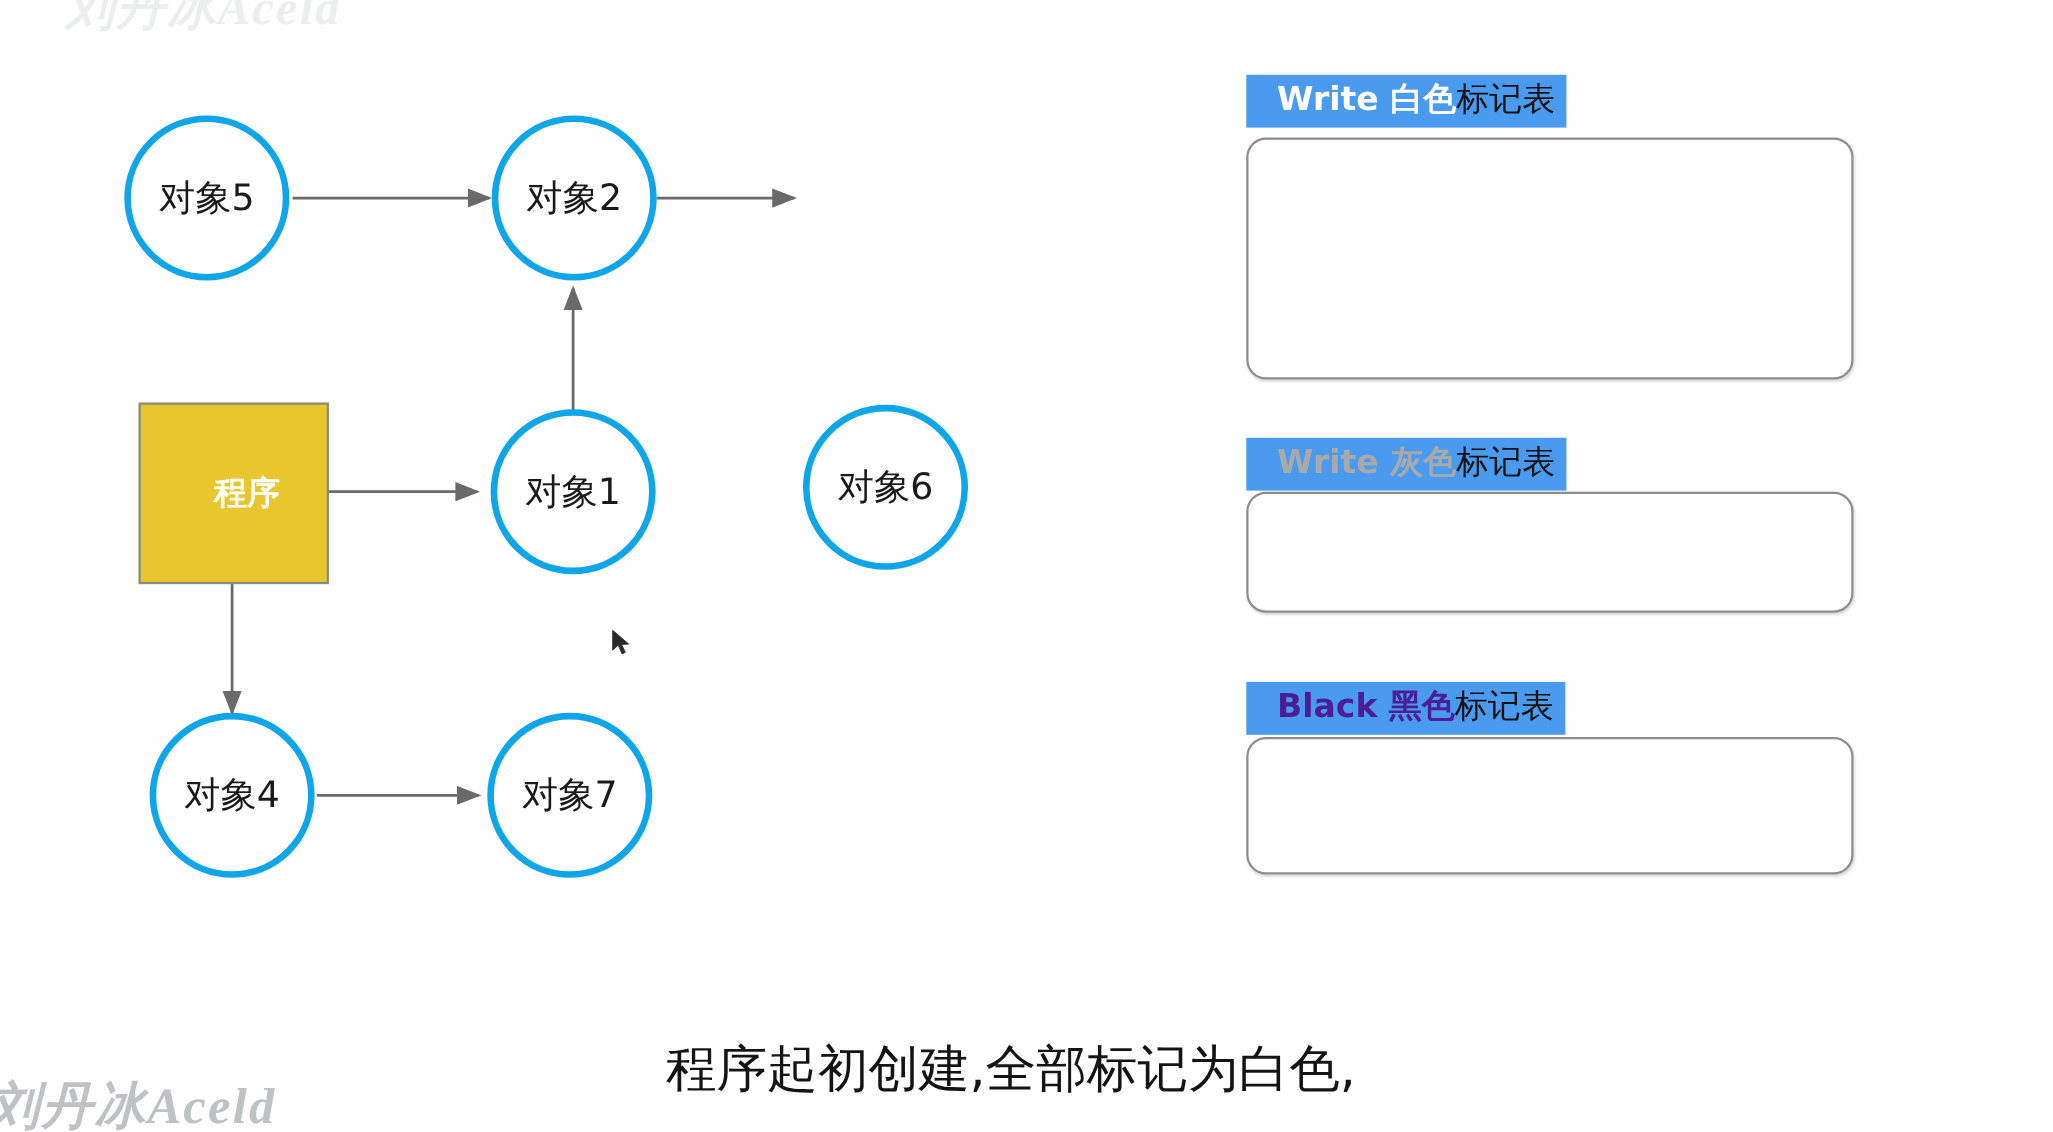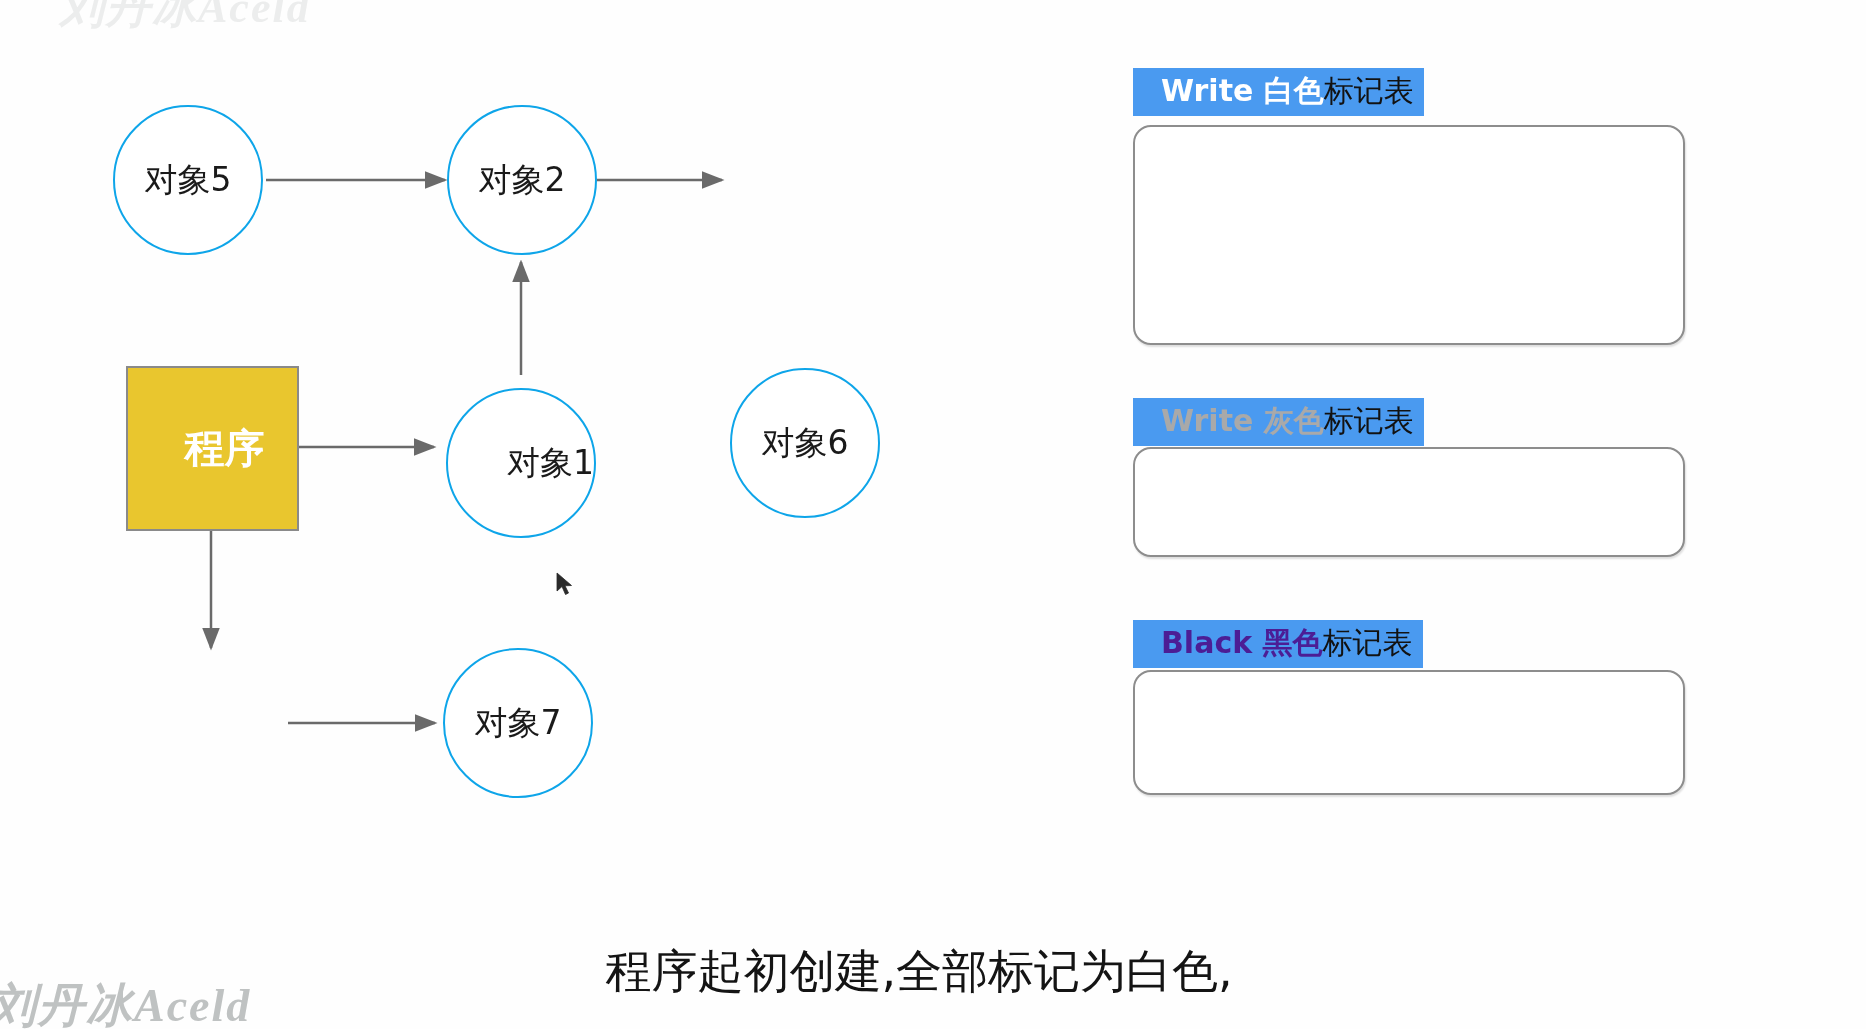--- a/index.html
+++ b/index.html
@@ -53,41 +53,41 @@
     left: 0;
     top: 0;
     width: 980px;
     height: 830px;
     overflow: visible;
   }
 
   .node-circle {
     position: absolute;
     border-radius: 50%;
-    border: 2px solid #0ea5e9;
+    border: 6px solid #0ea5e9;
     background: #ffffff;
     box-sizing: border-box;
     display: flex;
     align-items: center;
     justify-content: center;
     font-size: 33px;
     color: #1a1a1a;
     font-family: "DejaVu Sans", "Liberation Sans", sans-serif;
     z-index: 3;
   }
 
   .program-box {
     position: absolute;
     background: #e9c62e;
     border: 2px solid #8a8a8a;
     box-sizing: border-box;
     display: flex;
     align-items: center;
     justify-content: center;
-    font-size: 40px;
+    font-size: 30px;
     font-weight: 600;
     color: #ffffff;
     font-family: "DejaVu Sans", "Liberation Sans", sans-serif;
     z-index: 3;
     padding-left: 24px;
   }
 
   
   .mark-group {
     position: absolute;
@@ -181,28 +181,31 @@
 
   <div class="node-circle" style="left:113px; top:105px; width:150px; height:150px;">
     <span>对象5</span>
   </div>
 
   <div class="node-circle" style="left:447px; top:105px; width:150px; height:150px;">
     <span>对象2</span>
   </div>
 
 
-  <div class="node-circle" style="left:446px; top:388px; width:150px; height:150px;justify-content:flex-end;">
+  <div class="node-circle" style="left:446px; top:372px; width:150px; height:150px;">
     <span>对象1</span>
   </div>
 
   <div class="node-circle" style="left:730px; top:368px; width:150px; height:150px;text-align:center;">
     <span>对象6</span>
   </div>
 
+  <div class="node-circle" style="left:136px; top:648px; width:150px; height:150px;">
+    <span>对象4</span>
+  </div>
 
   <div class="node-circle" style="left:443px; top:648px; width:150px; height:150px;">
     <span>对象7</span>
   </div>
 
   <div class="program-box" style="left:126px; top:366px; width:173px; height:165px;">
     <span>程序</span>
   </div>
 </div>
 

